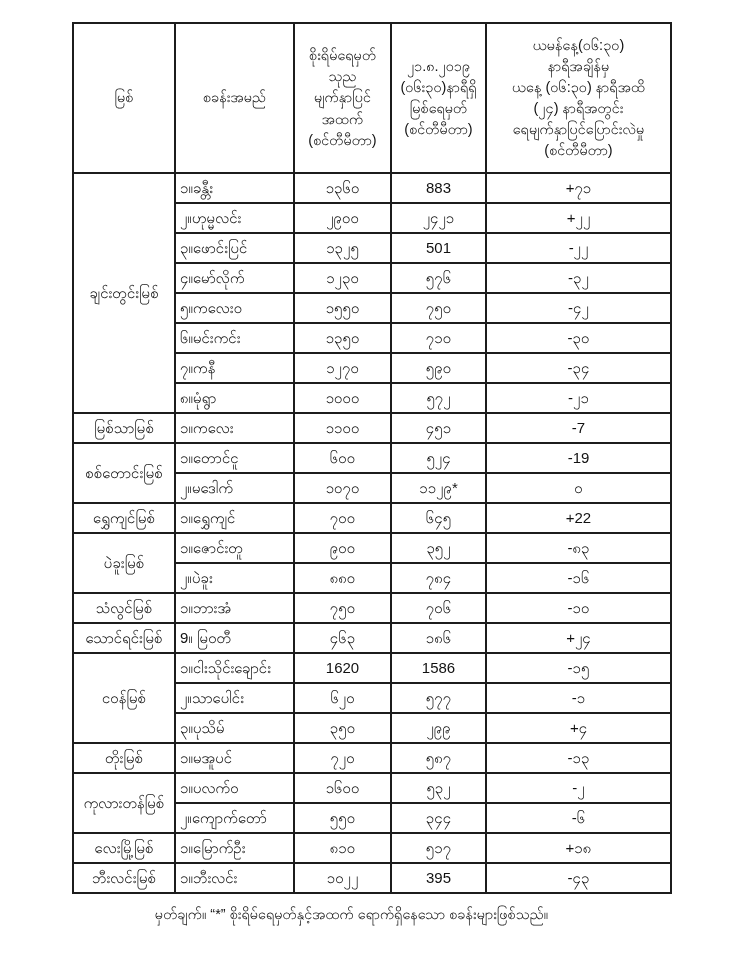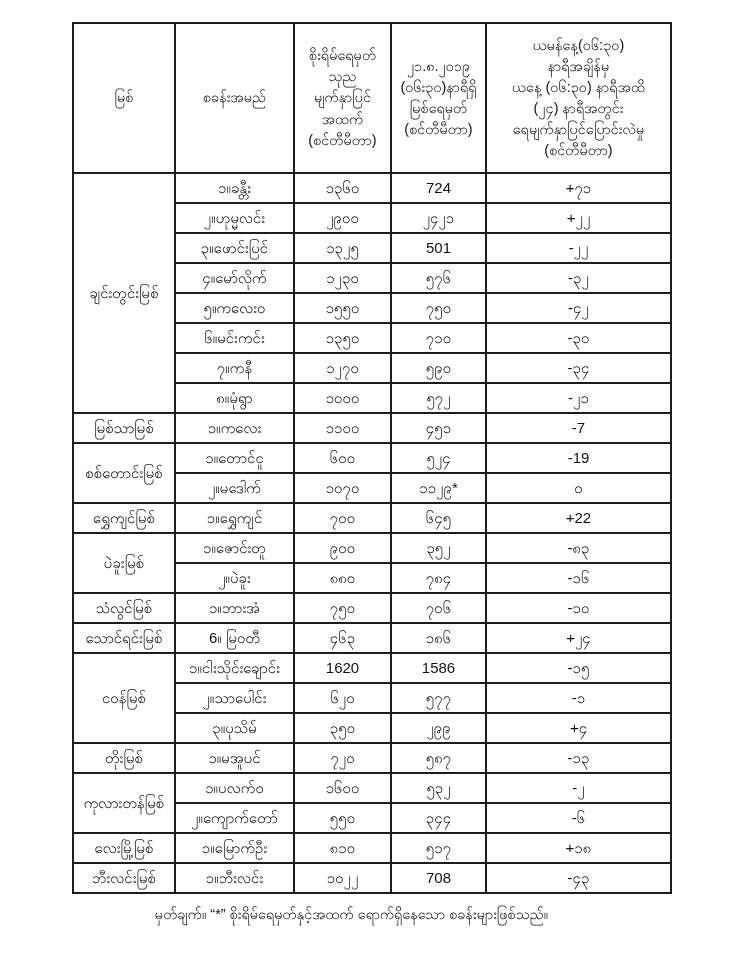--- a/index.html
+++ b/index.html
@@ -33,21 +33,21 @@
   table.levels thead th {
     font-weight: normal;
     text-align: center;
     white-space: pre-line;
     height: 150px;
     padding: 4px 3px;
     font-size: 14.5px;
   }
   table.levels td { height: 30px; padding: 1px 4px; }
   td.river-cell   { text-align: center; padding: 1px 2px; margin-top: 43px; }
-  td.station-cell { text-align: center; padding-left: 7px; }
+  td.station-cell { text-align: left; padding-left: 7px; }
   td.num-cell     { text-align: center; }
   .footnote {
     position: absolute;
     left: 0; top: 905px;
     width: 703px;
     text-align: center;
     font-size: 14.5px;
     color: #111111;
   }
 </style>
@@ -83,21 +83,21 @@
 (၂၄) နာရီအတွင်း
 ရေမျက်နှာပြင်ပြောင်းလဲမှု
 (စင်တီမီတာ)</th>
       </tr>
     </thead>
     <tbody id="levels-body">
         <tr>
           <td class="river-cell" rowspan="8">ချင်းတွင်းမြစ်</td>
           <td class="station-cell">၁။ခန္တီး</td>
           <td class="num-cell">၁၃၆၀</td>
-          <td class="num-cell">724</td>
+          <td class="num-cell">883</td>
           <td class="num-cell">+၇၁</td>
         </tr>
         <tr>
           <td class="station-cell">၂။ဟုမ္မလင်း</td>
           <td class="num-cell">၂၉၀၀</td>
           <td class="num-cell">၂၄၂၁</td>
           <td class="num-cell">+၂၂</td>
         </tr>
         <tr>
           <td class="station-cell">၃။ဖောင်းပြင်</td>
@@ -177,21 +177,21 @@
         </tr>
         <tr>
           <td class="river-cell" rowspan="1">သံလွင်မြစ်</td>
           <td class="station-cell">၁။ဘားအံ</td>
           <td class="num-cell">၇၅၀</td>
           <td class="num-cell">၇၀၆</td>
           <td class="num-cell">-၁၀</td>
         </tr>
         <tr>
           <td class="river-cell" rowspan="1">သောင်ရင်းမြစ်</td>
-          <td class="station-cell">6။ မြဝတီ</td>
+          <td class="station-cell">9။ မြဝတီ</td>
           <td class="num-cell">၄၆၃</td>
           <td class="num-cell">၁၈၆</td>
           <td class="num-cell">+၂၄</td>
         </tr>
         <tr>
           <td class="river-cell" rowspan="3">ငဝန်မြစ်</td>
           <td class="station-cell">၁။ငါးသိုင်းချောင်း</td>
           <td class="num-cell">1620</td>
           <td class="num-cell">1586</td>
           <td class="num-cell">-၁၅</td>
@@ -232,21 +232,21 @@
           <td class="river-cell" rowspan="1">လေးမြို့မြစ်</td>
           <td class="station-cell">၁။မြောက်ဦး</td>
           <td class="num-cell">၈၁၀</td>
           <td class="num-cell">၅၁၇</td>
           <td class="num-cell">+၁၈</td>
         </tr>
         <tr>
           <td class="river-cell" rowspan="1">ဘီးလင်းမြစ်</td>
           <td class="station-cell">၁။ဘီးလင်း</td>
           <td class="num-cell">၁၀၂၂</td>
-          <td class="num-cell">708</td>
+          <td class="num-cell">395</td>
           <td class="num-cell">-၄၃</td>
         </tr>
       </tbody>
   </table>
 
   <div class="footnote">မှတ်ချက်။ “*” စိုးရိမ်ရေမှတ်နှင့်အထက် ရောက်ရှိနေသော စခန်းများဖြစ်သည်။</div>
 
 </div>
 
 </body></html>

